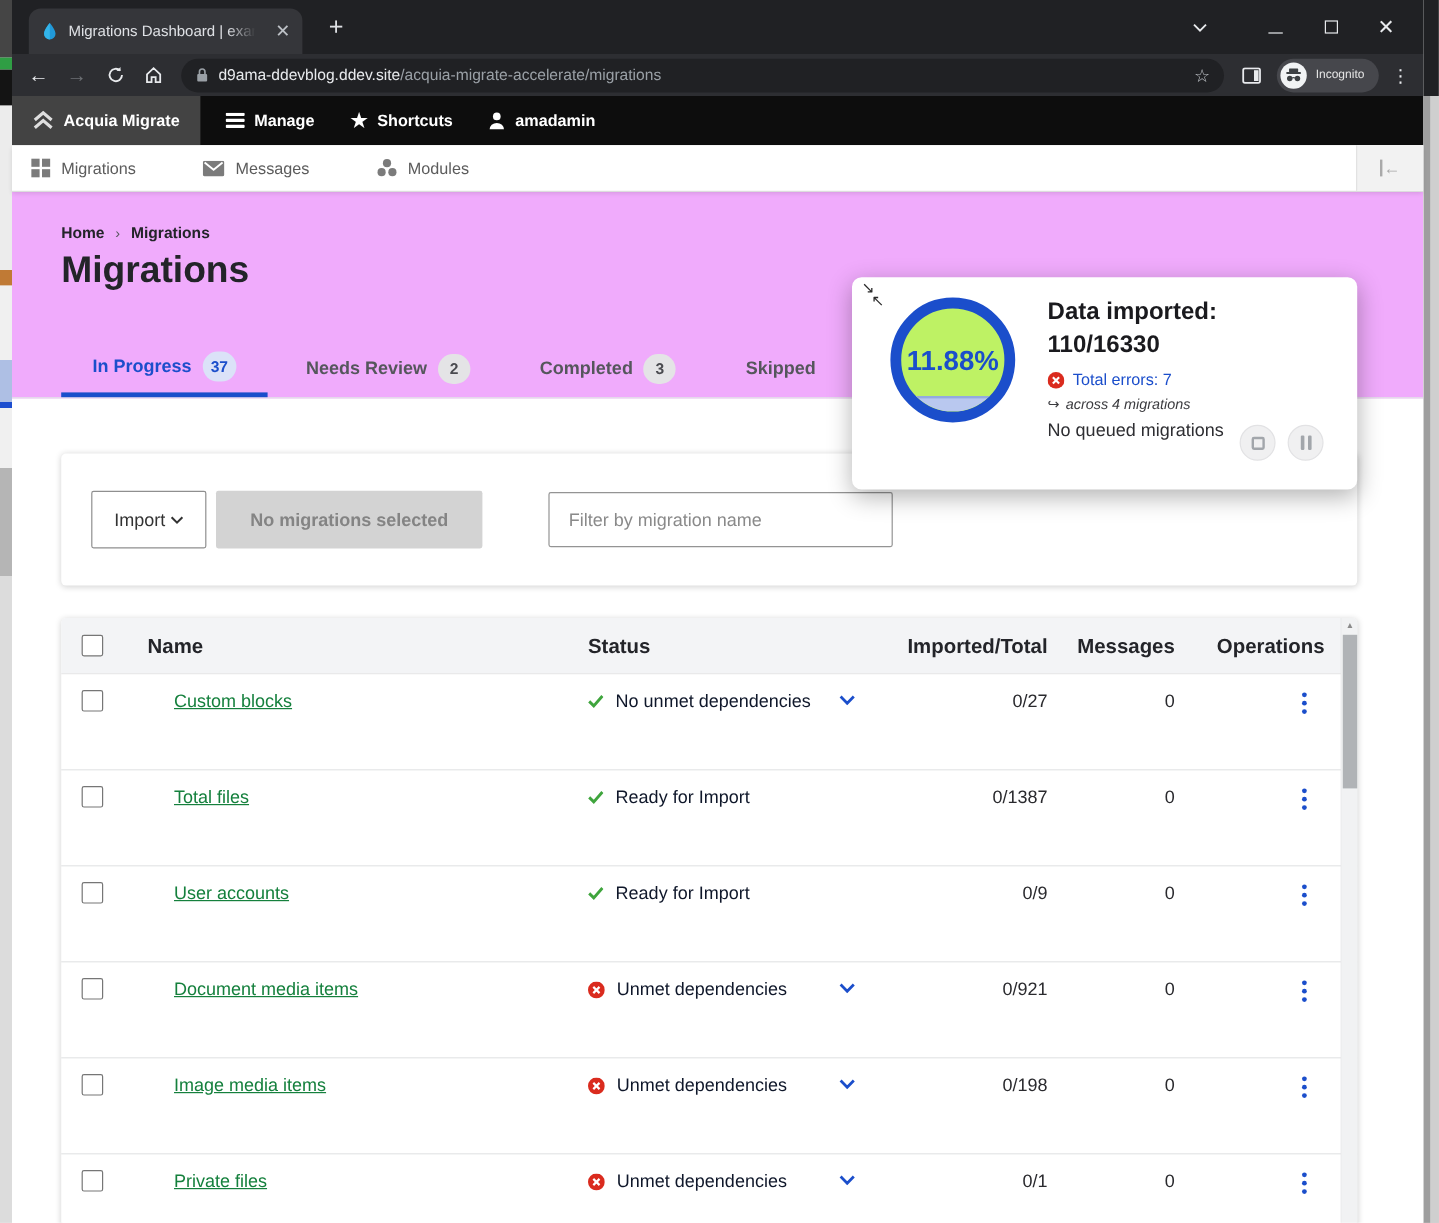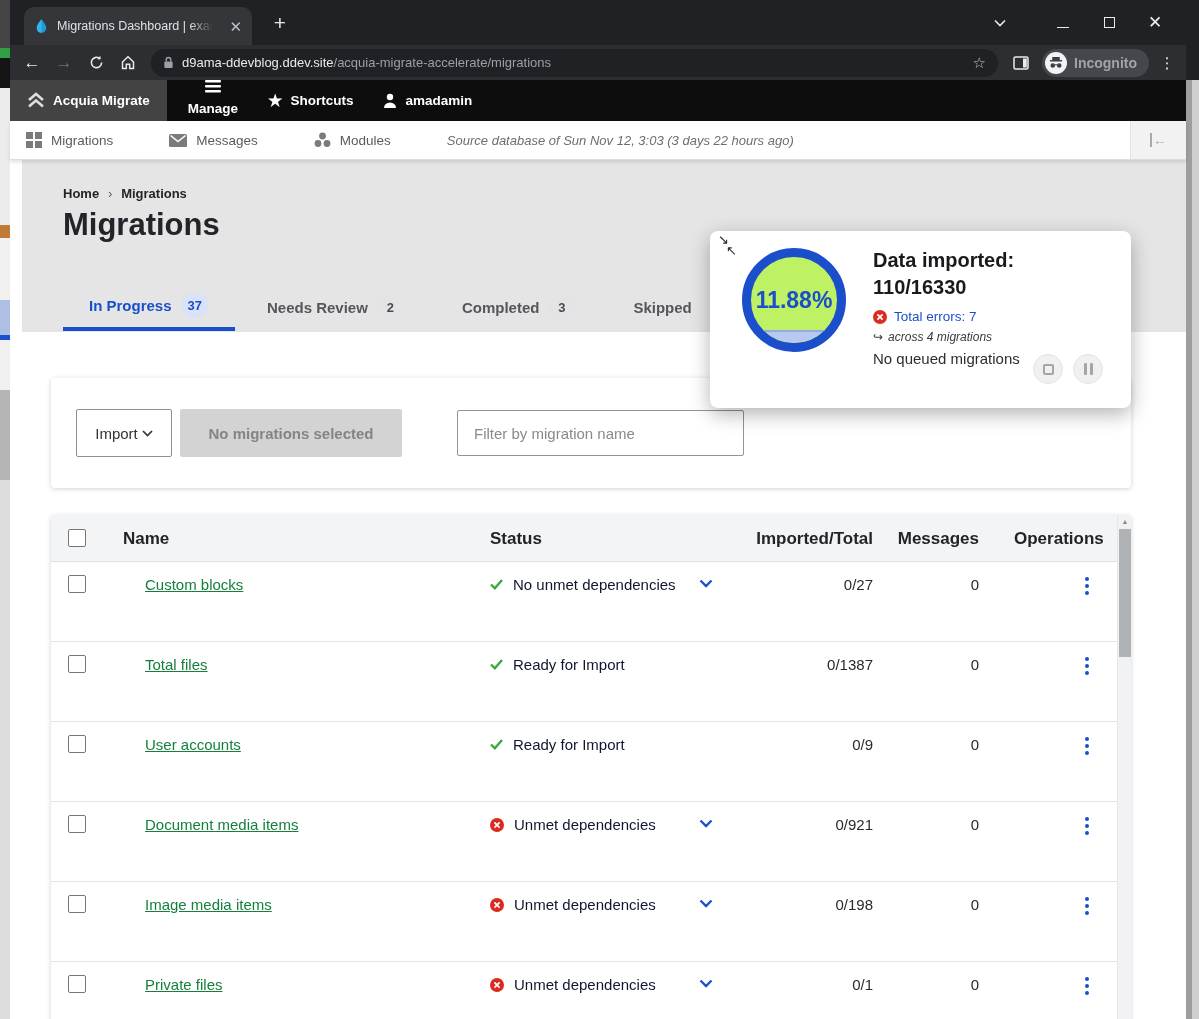--- a/index.html
+++ b/index.html
@@ -41,21 +41,21 @@
   .nav-ic.dim { color:#6e7175; }
   .omnibox { flex:1; height:28px; background:#202124; border-radius:14px; margin:0 6px;
     display:flex; align-items:center; padding:0 12px; gap:8px; min-width:0; }
   .url { font-size:13px; white-space:nowrap; overflow:hidden; flex:1; }
   .url .domain { color:#e8eaed; } .url .path { color:#9aa0a6; }
   .omni-star { color:#bdc1c6; font-size:15px; }
   .incog-pill { height:28px; background:#46474c; border-radius:14px; display:flex;
     align-items:center; gap:7px; padding:3px 12px 3px 3px; margin:0 4px; }
   .incog-circle { width:22px; height:22px; border-radius:50%; background:#f1f3f4;
     display:flex; align-items:center; justify-content:center; }
-  .incog-label { color:#a3a3a3; font-size:14px;font-weight:bold; }
+  .incog-label { color:#e5e5e5; font-size:10px; }
   .kebab-light { color:#e8eaed; font-size:15px; letter-spacing:0; width:24px; text-align:center; }
 
   
   #site { flex:1; display:flex; flex-direction:column; background:#fff; min-height:0; }
 
   .admin-bar { height:41px; background:#0d0d0d; display:flex; align-items:stretch;
     color:#fff; font-size:13.5px; font-weight:bold; flex:none; }
   .admin-item { display:flex; align-items:center; gap:8px; padding:0 15px; }
   .brand { background:#434343; padding:0 17px; }
 
@@ -67,22 +67,22 @@
   .source-note { font-style:italic; color:#6e6e6e; font-size:13px; margin-left:40px;
     align-self:center; }
   .collapse-box { margin-left:auto; width:56px; background:#f2f2f2;
     border-left:1px solid #e2e2e2; display:flex; align-items:center; justify-content:center; }
   .collapse-glyph { display:flex; align-items:center; gap:1px; color:#8a8a8a; }
   .collapse-glyph .bar { width:2px; height:14px; background:#a9a9a9; }
   .collapse-glyph .arr { font-size:14px; color:#a9a9a9; }
 
   
   #page { flex:1; position:relative; background:#fff; overflow:hidden; min-height:0; }
-  .head-band { position:absolute; left:12px; top:0; width:100%; height:172px;
-    background:#e5e5e5; border-bottom:1px solid #e3e4e7; }
+  .head-band { position:absolute; left:0; top:0; width:100%; height:172px;
+    background:#f0abfc; border-bottom:1px solid #e3e4e7; }
   .breadcrumb { position:absolute; left:41px; top:26px; font-size:13px; font-weight:bold;
     color:#232429; display:flex; gap:9px; align-items:center; }
   .crumb-sep { color:#55565c; font-weight:normal; font-size:12px; }
   .page-title { position:absolute; left:41px; top:47px; font-size:31px; font-weight:bold;
     color:#232429; }
   .tabs-row { position:absolute; left:41px; bottom:0; display:flex; }
   .tab { height:48px; display:flex; align-items:center; gap:9px; padding:0 26px;
     font-size:15px; font-weight:bold; color:#55565c; margin-right:6px; }
   .tab.active { color:#1b4ecb; border-bottom:4px solid #1b4ecb; }
   .badge { min-width:27px; height:25px; border-radius:13px; background:#e4e4e6;
@@ -264,21 +264,21 @@
     <div class="admin-bar">
       <div class="admin-item brand">
         <span>
           <svg width="18" height="17" viewBox="0 0 18 17">
               <path d="M2 8 L9 2 L16 8" stroke="#dedede" stroke-width="2.6" fill="none"></path>
               <path d="M2 14.5 L9 8.5 L16 14.5" stroke="#dedede" stroke-width="2.6" fill="none"></path>
             </svg>
         </span>
         <span>Acquia Migrate</span>
       </div>
-      <div class="admin-item" style="margin-left:6px;flex-direction:column;">
+      <div class="admin-item" style="margin-left:6px;">
         <span>
           <svg width="16" height="13" viewBox="0 0 16 13">
               <rect width="16" height="2.6" rx="1" fill="#fff"></rect>
               <rect y="5" width="16" height="2.6" rx="1" fill="#fff"></rect>
               <rect y="10" width="16" height="2.6" rx="1" fill="#fff"></rect>
             </svg>
         </span>
         <span>Manage</span>
       </div>
       <div class="admin-item">
@@ -320,21 +320,20 @@
       <div class="tool-item" style="margin-left:24px;">
         <span>
           <svg width="17" height="16" viewBox="0 0 17 16">
               <circle cx="8.5" cy="4" r="3.4" fill="#7b7b7b"></circle>
               <circle cx="4" cy="11.5" r="3.4" fill="#7b7b7b"></circle>
               <circle cx="13" cy="11.5" r="3.4" fill="#7b7b7b"></circle>
             </svg>
         </span>
         <span>Modules</span>
       </div>
-      <div class="source-note">Source database of Sun Nov 12, 3:03 (3 days 22 hours ago)</div>
       <div class="collapse-box">
         <span class="collapse-glyph">
             <span class="bar"></span>
             <span class="arr">←</span>
           </span>
       </div>
     </div>
 
     <div id="page">
       <div class="head-band">

